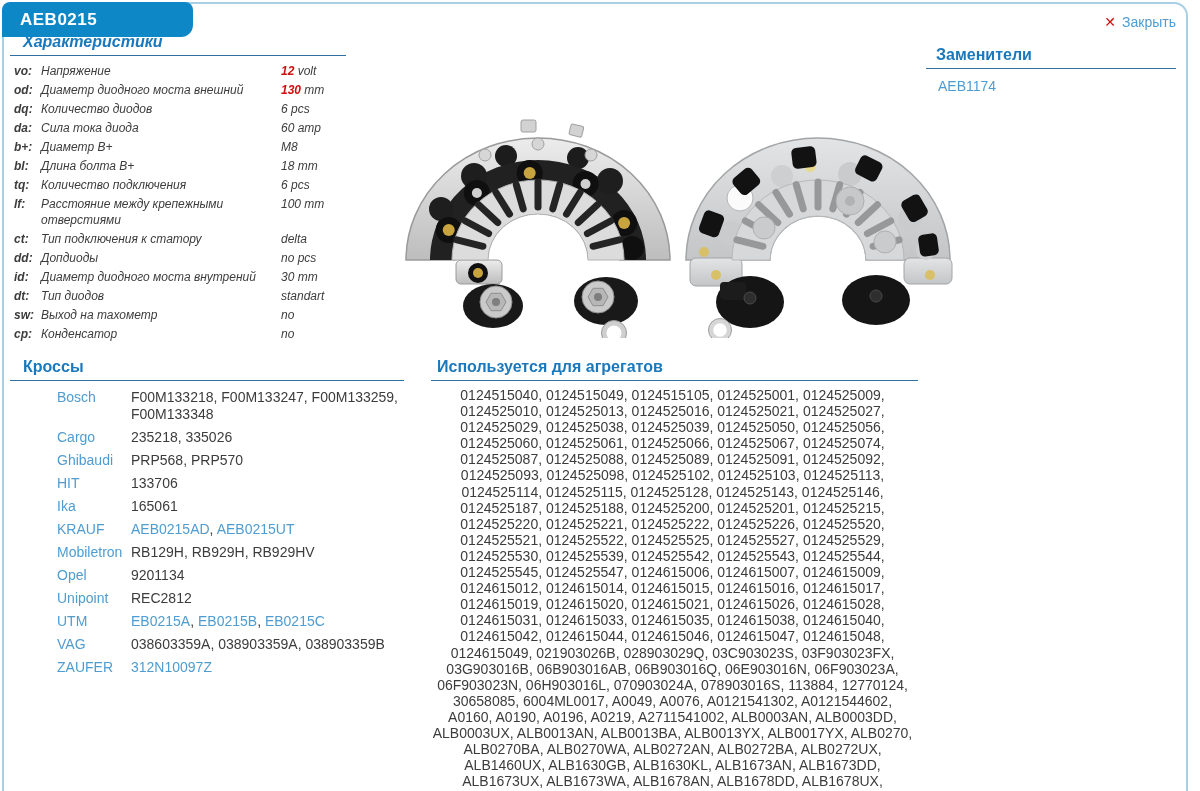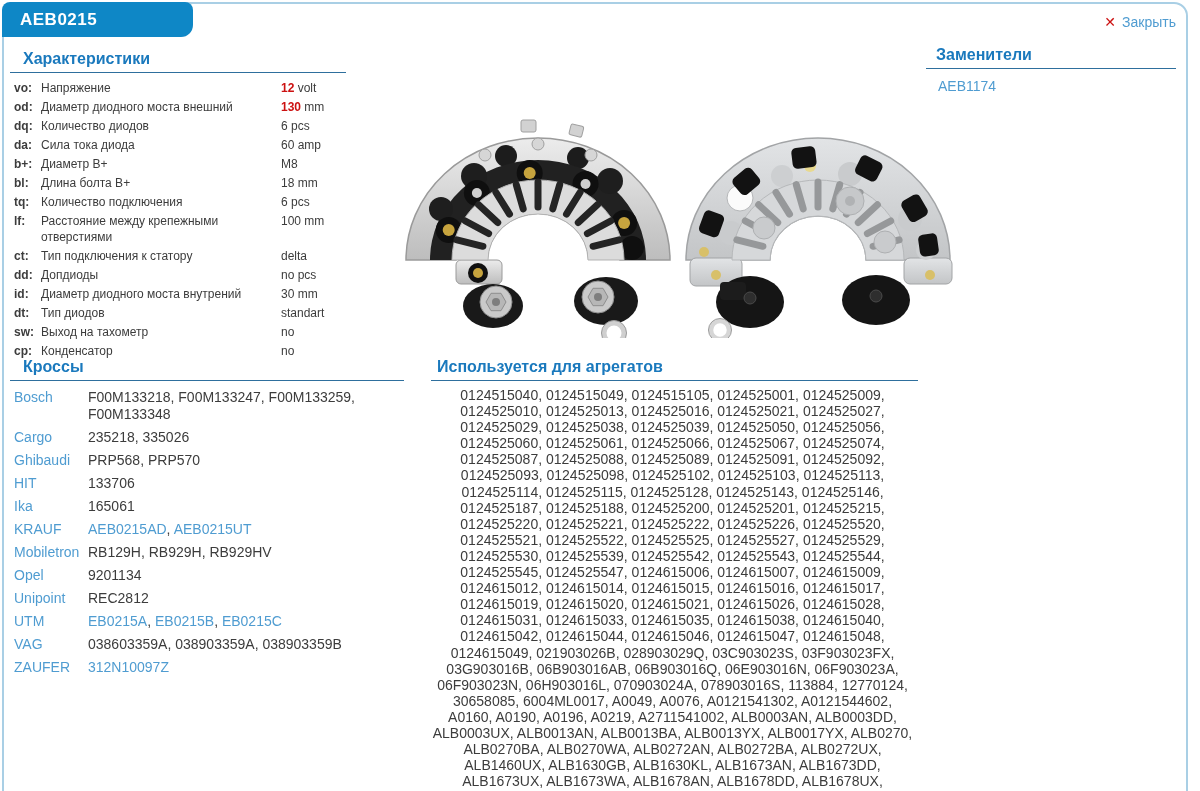--- a/index.html
+++ b/index.html
@@ -15,34 +15,34 @@
     background:var(--accent-blue);border-radius:8px 8px 12px 0;z-index:5;
     color:#fff;font-size:17px;font-weight:bold;letter-spacing:.5px;
     line-height:35px;padding-left:18px;}
   .close{position:absolute;top:10px;right:10px;font-size:14px;cursor:pointer;
     color:var(--link-blue);text-decoration:none;white-space:nowrap;}
   .close .x{color:var(--red);font-weight:bold;margin-right:6px;font-size:14px;}
   section{position:absolute;}
   h2{font-size:16px;font-weight:bold;color:var(--heading-blue);
     padding:2px 0 4px 13px;border-bottom:1px solid var(--rule);}
   
-  .chars{left:6px;top:44px;width:336px;}
+  .chars{left:6px;top:27px;width:336px;font-style:italic;}
   .crows{margin-top:5px;}
   .crow{display:flex;padding:1.5px 0 1.5px 4px;font-size:12px;line-height:16px;}
   .crow .key{width:27px;font-weight:bold;flex-shrink:0;}
   .crow .lbl{width:240px;padding-right:4px;flex-shrink:0;}
   .crow .val{flex:1;}
   .crow .red{color:var(--red);font-weight:bold;}
   
   .subs{left:922px;top:40px;width:250px;}
   .subs h2{padding-left:10px;}
   .subs .item{margin:9px 0 0 12px;font-size:14px;color:var(--link-blue);cursor:pointer;}
   
   .crosses{left:6px;top:352px;width:394px;}
-  .xrows{margin-top:8px;}
+  .xrows{margin-top:8px;margin-left:43px;}
   .xrow{display:flex;padding-left:4px;margin-bottom:6px;font-size:14px;line-height:17px;}
   .xrow .brand{width:74px;flex-shrink:0;color:var(--link-blue);cursor:pointer;}
   .xrow .cvals{width:270px;}
   .xrow .cvals .link{color:var(--link-blue);cursor:pointer;}
   
   .apps{left:427px;top:352px;width:487px;}
   .apps h2{padding-left:6px;}
   .apps-list{margin-top:6px;width:483px;font-size:14px;line-height:16.1px;color:var(--text);text-align:center;}
   
   .images{position:absolute;left:394px;top:66px;width:560px;height:268px;}

